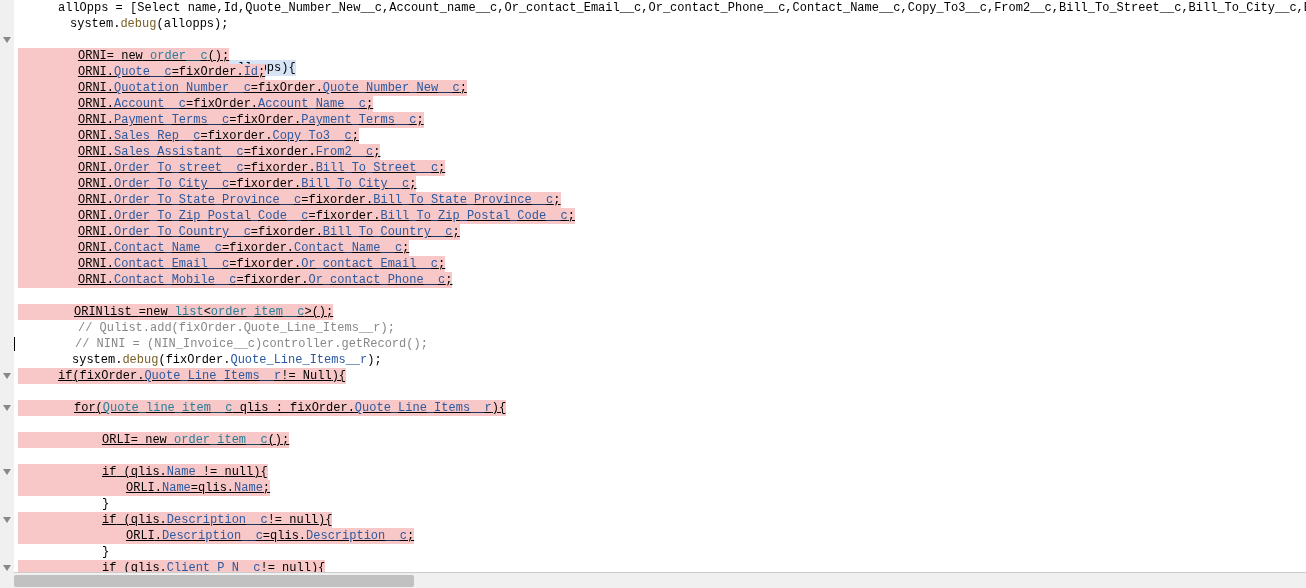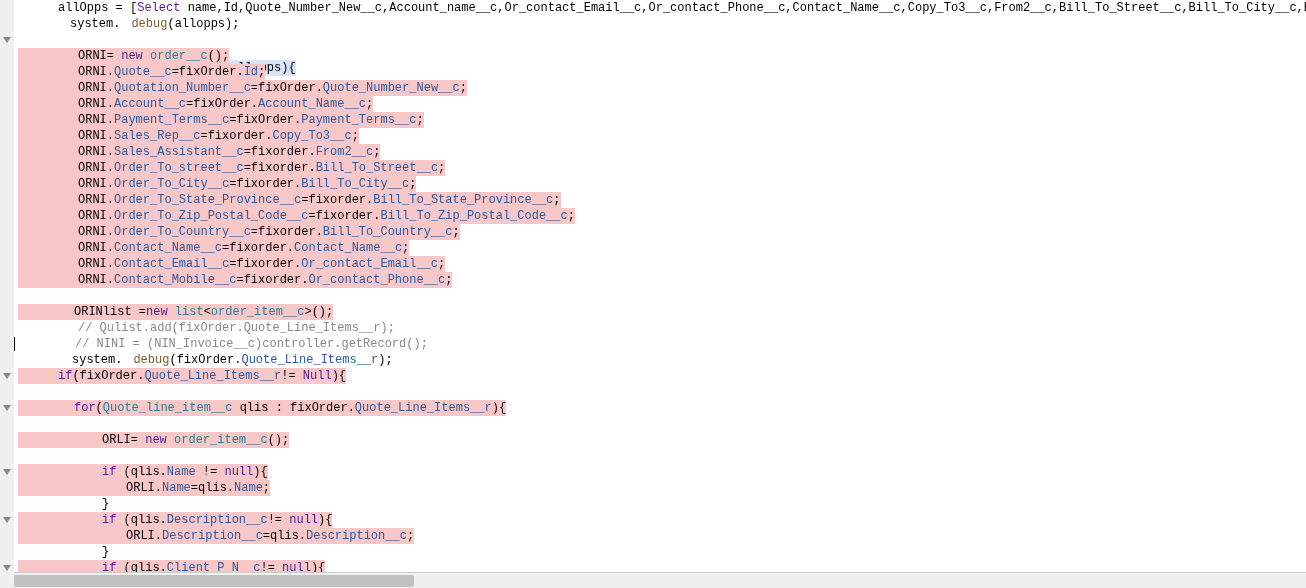--- a/index.html
+++ b/index.html
@@ -47,31 +47,32 @@
     width: 0;
     height: 0;
     border-left: 4px solid transparent;
     border-right: 4px solid transparent;
     border-top: 6px solid #888;
     cursor: pointer;
   }
   .highlight-pink {
     background-color: #f8c7c7;
     display: inline-block;
+    text-decoration: underline;
   }
   .highlight-line-sel {
     background-color: #d6e4f5;
     margin-top: 28px;
   }
   .plain { color: #000; }
-  .keyword { color: #4c1d95; }
+  .keyword { color: #000000; }
   .type { color: #267f99; }
   .comment { color: #888; }
   .field { color: #2c5aa0; }
-  .method { color: #795e26; margin-left: 11px; }
+  .method { color: #795e26; }
   .cursor-mark {
     border-left: 1px solid #000;
     display: inline-block;
     height: 14px;
     vertical-align: middle;
   }
   .hscrollbar {
     position: absolute;
     bottom: 0;
     left: 14px;

